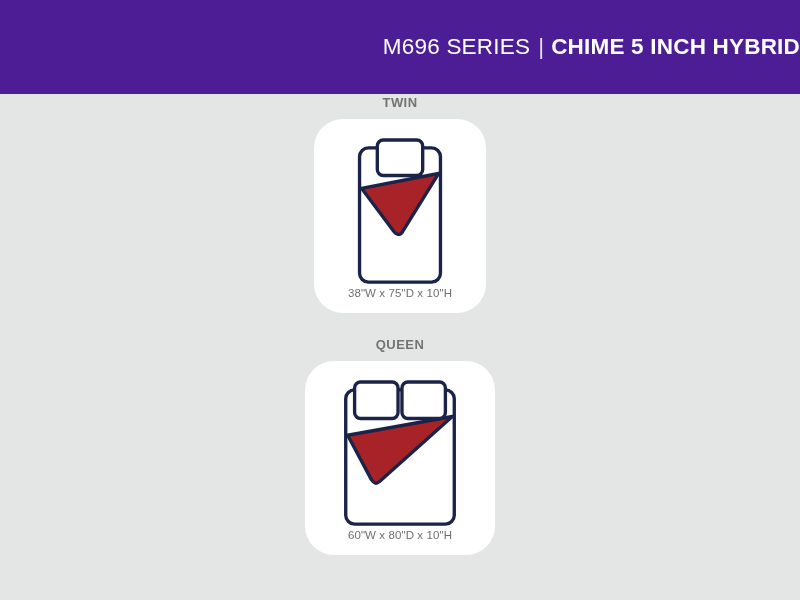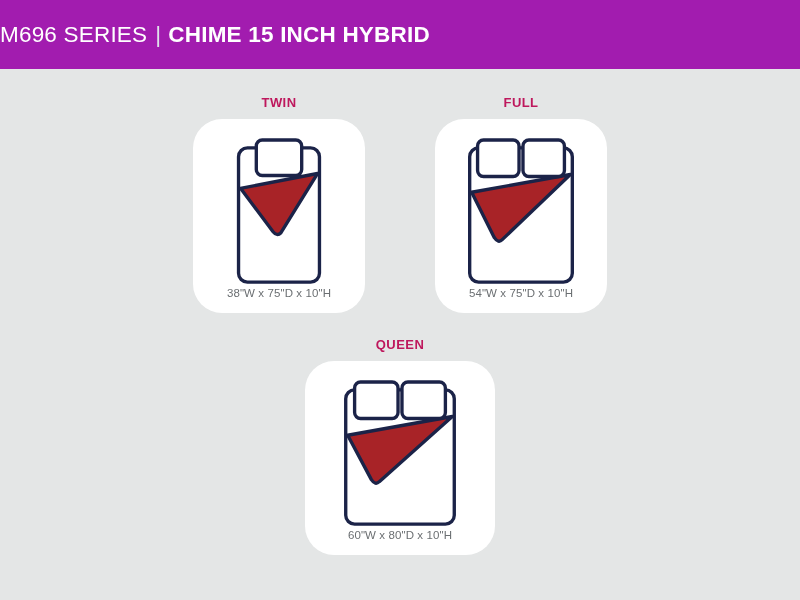--- a/index.html
+++ b/index.html
@@ -22,25 +22,25 @@
     height: 600px;
     background: #e4e6e6;
   }
 
   
   .header-bar {
     position: absolute;
     left: 0;
     top: 0;
     width: 800px;
-    height: 69px;
-    background: #a21caf;
+    height: 94px;
+    background: #4c1d95;
     display: flex;
     align-items: center;
-    justify-content: flex-start;
+    justify-content: flex-end;
   }
   .header-title {
     color: #ffffff;
     font-size: 22.5px;
     letter-spacing: 0.2px;
     white-space: nowrap;
     display: flex;
     align-items: baseline;
   }
   .header-series {
@@ -77,21 +77,21 @@
 
   .size-cell {
     display: flex;
     flex-direction: column;
     align-items: center;
   }
 
   .size-title {
     font-size: 13px;
     font-weight: 700;
-    color: #be185d;
+    color: #737373;
     letter-spacing: 0.45px;
     text-align: center;
     margin-bottom: 9px;
     white-space: nowrap;
   }
 
   .card {
     background: #ffffff;
     border-radius: 29px;
     box-sizing: border-box;
@@ -127,56 +127,41 @@
 </style>
 </head>
 <body>
 
 <div class="page">
 
   <div class="header-bar">
     <div class="header-title">
       <span class="header-series">M696 SERIES</span>
       <span class="header-sep">|</span>
-      <span class="header-model">CHIME 15 INCH HYBRID</span>
+      <span class="header-model">CHIME 5 INCH HYBRID</span>
     </div>
   </div>
 
   <div class="row row-top">
 
     <div class="size-cell">
       <div class="size-title">TWIN</div>
       <div class="card card-top">
         <svg class="bed-figure" width="112" height="152" viewBox="0 0 112 152">
 
           <rect x="15" y="11" width="82" height="136" rx="9" ry="9" fill="#ffffff" stroke="#1b2348" stroke-width="3.4"></rect>
 
           <path d="M17 52 L95 37 L58 97 Q54 101 50 96 Z" fill="#a82327" stroke="#1b2348" stroke-width="3.4" stroke-linejoin="round"></path>
 
           <rect x="33" y="3" width="46" height="36" rx="6" ry="6" fill="#ffffff" stroke="#1b2348" stroke-width="3.4"></rect>
         </svg>
         <div class="dims">38"W x 75"D x 10"H</div>
       </div>
     </div>
 
-    <div class="size-cell">
-      <div class="size-title">FULL</div>
-      <div class="card card-top">
-        <svg class="bed-figure" width="130" height="152" viewBox="0 0 130 152">
-
-          <rect x="13" y="11" width="104" height="136" rx="9" ry="9" fill="#ffffff" stroke="#1b2348" stroke-width="3.4"></rect>
-
-          <path d="M15 56 L115 38 L46 104 Q42 108 38 102 Z" fill="#a82327" stroke="#1b2348" stroke-width="3.4" stroke-linejoin="round"></path>
-
-          <rect x="21" y="3" width="42" height="37" rx="6" ry="6" fill="#ffffff" stroke="#1b2348" stroke-width="3.4"></rect>
-          <rect x="67" y="3" width="42" height="37" rx="6" ry="6" fill="#ffffff" stroke="#1b2348" stroke-width="3.4"></rect>
-        </svg>
-        <div class="dims">54"W x 75"D x 10"H</div>
-      </div>
-    </div>
 
   </div>
 
   <div class="row row-bottom">
 
     <div class="size-cell">
       <div class="size-title">QUEEN</div>
       <div class="card card-bottom">
         <svg class="bed-figure" width="140" height="152" viewBox="0 0 140 152">
 

